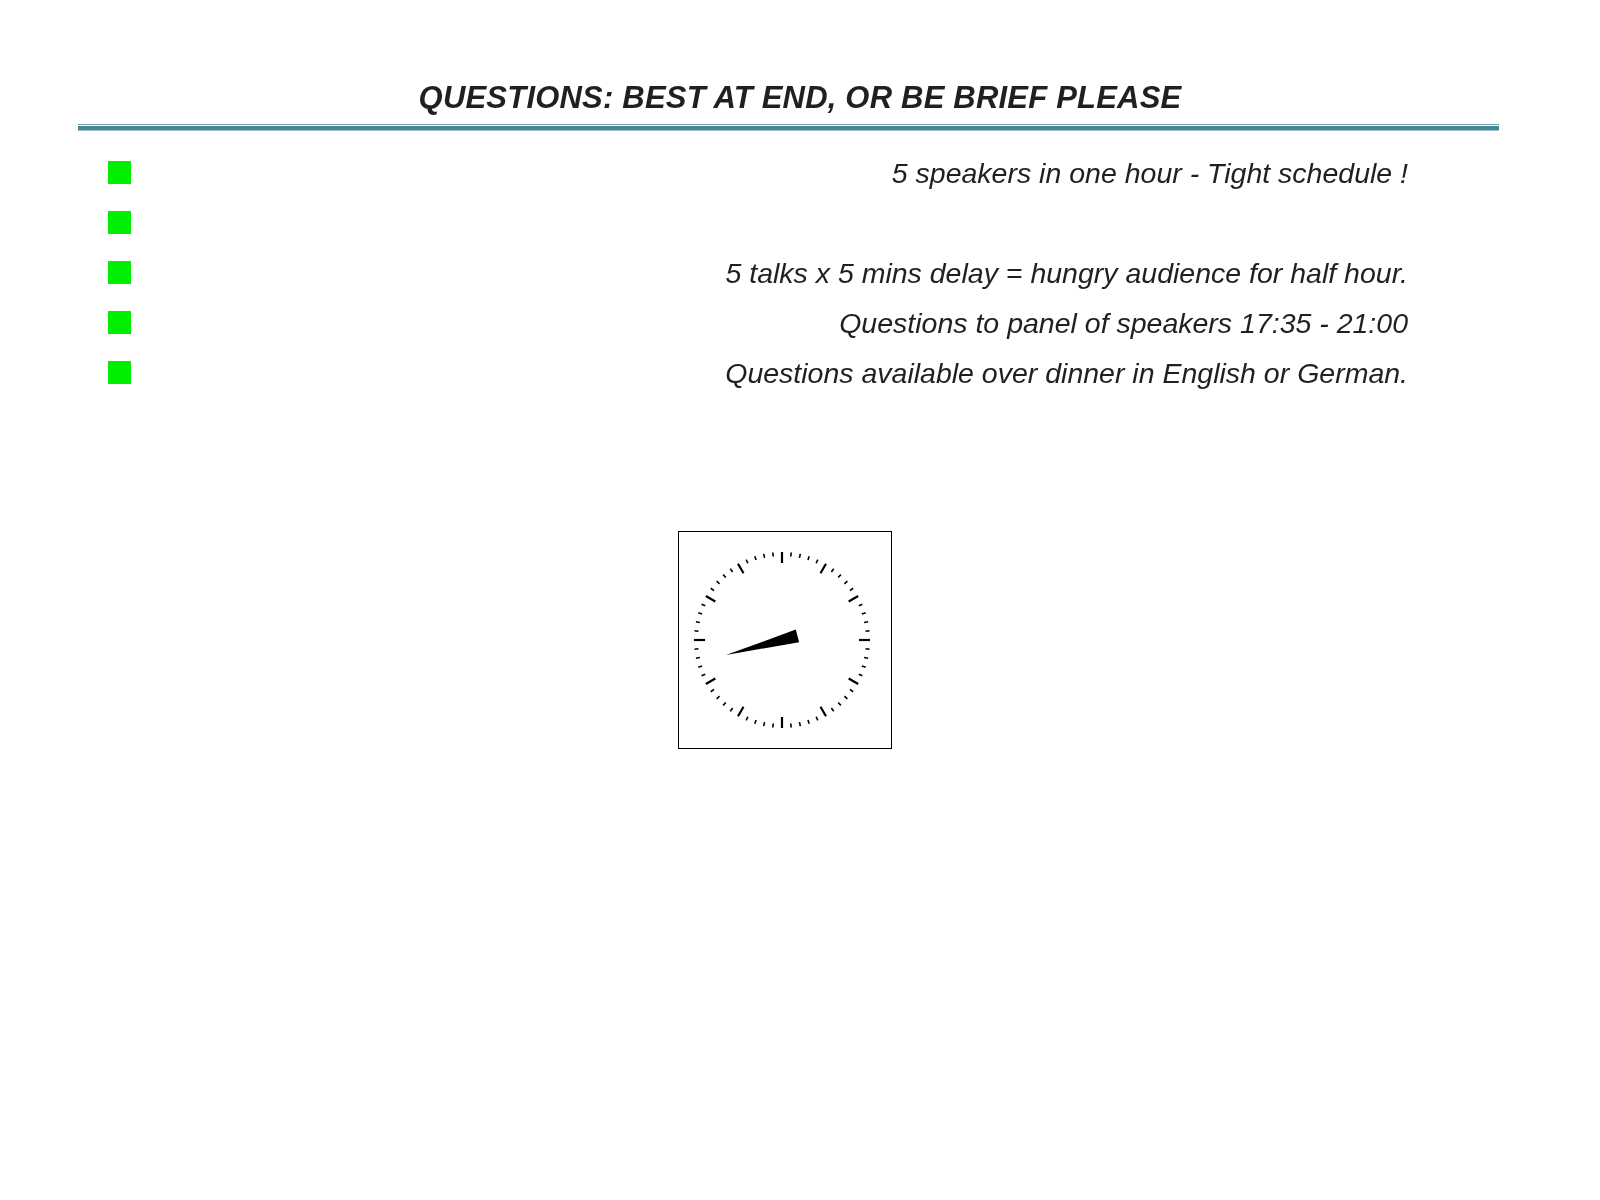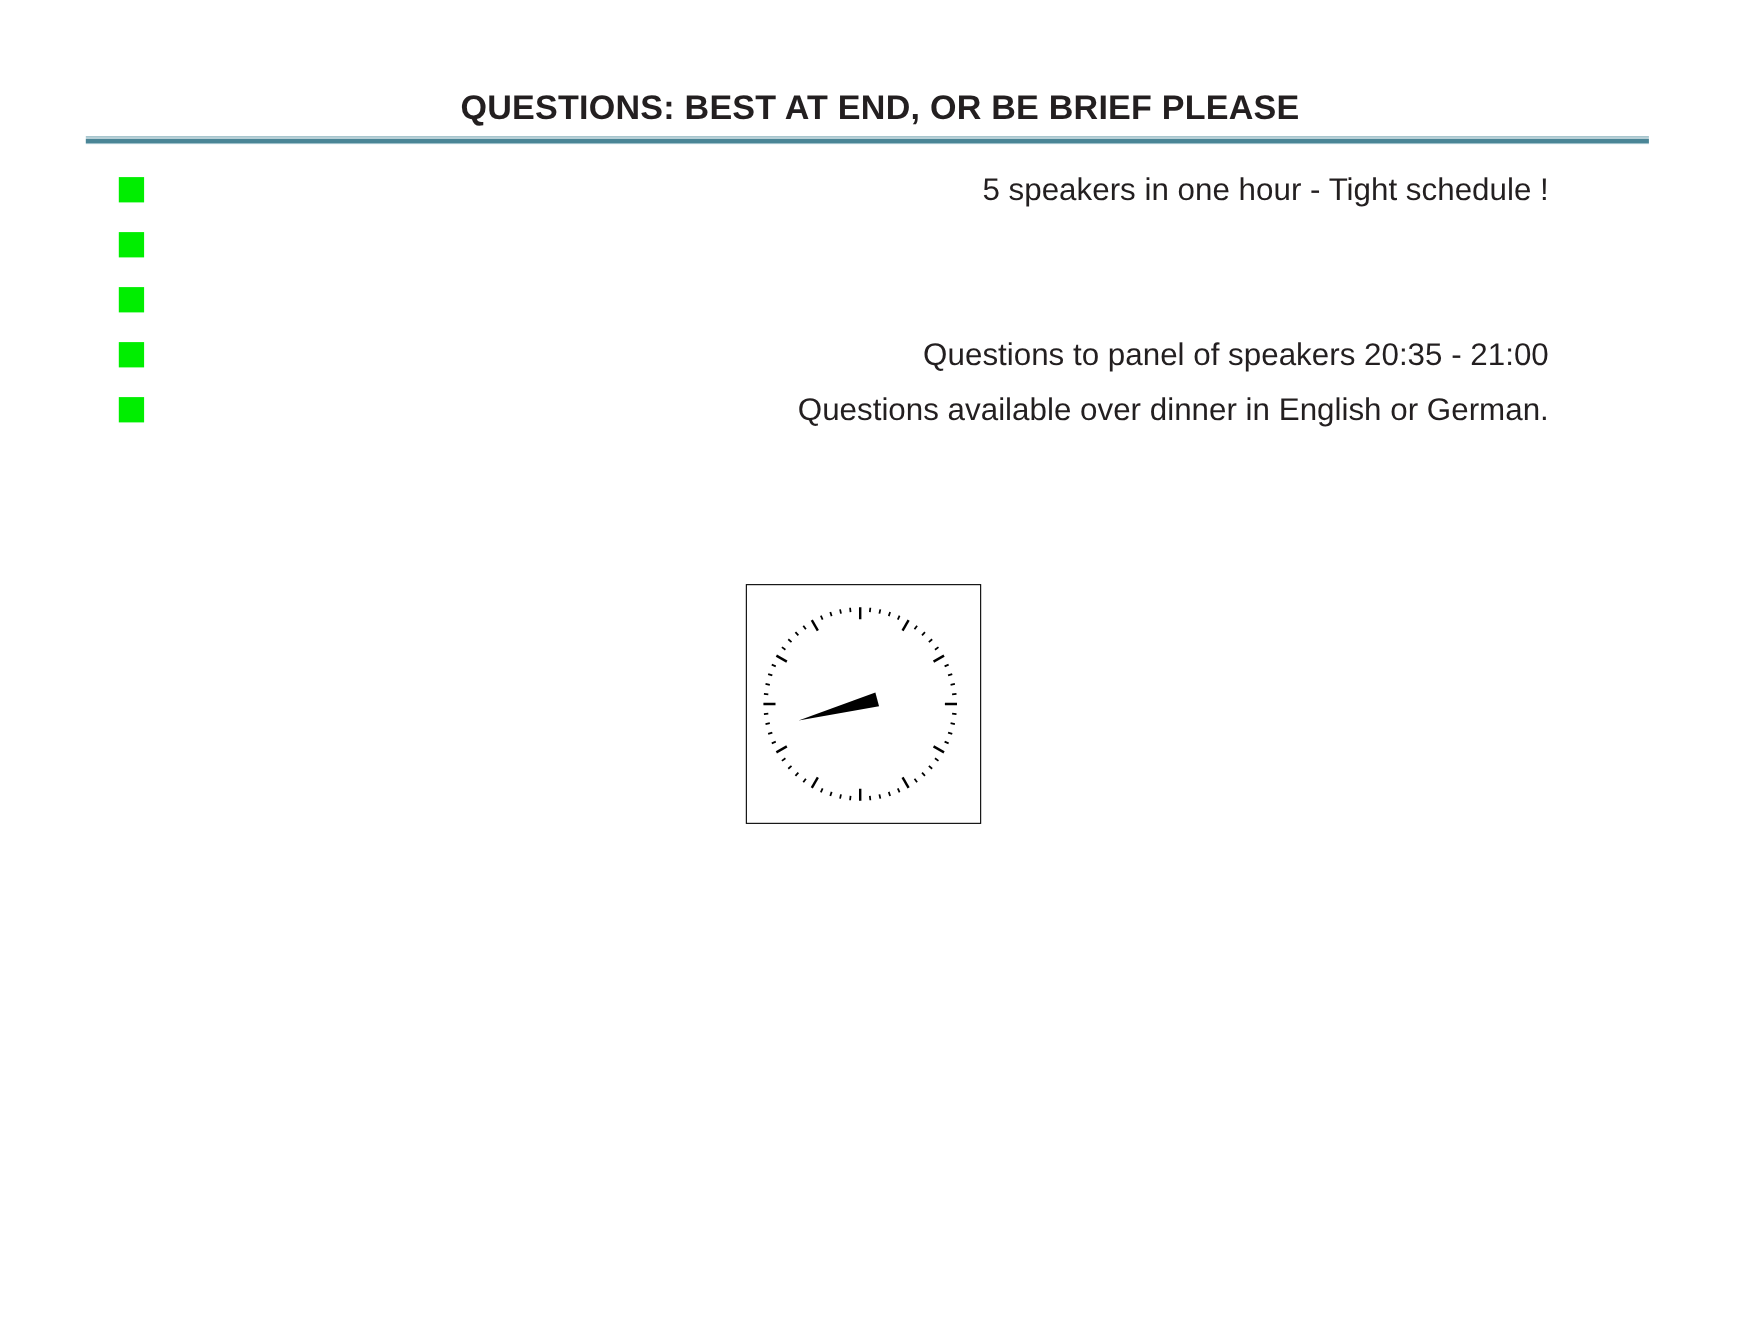--- a/index.html
+++ b/index.html
@@ -14,20 +14,21 @@
     font-family: "Liberation Sans", sans-serif;
     color: #231f20;
     overflow: hidden;
   }
   .slide {
     position: absolute;
     left: 0; top: 0;
     width: 1600px;
     height: 888px;
     background: #ffffff;
+    font-style: italic;
   }
   .slide-title {
     position: absolute;
     left: 80px;
     top: 80px;
     width: 1440px;
     text-align: center;
     font-size: 31px;
     font-weight: bold;
     letter-spacing: 0.2px;
@@ -122,25 +123,26 @@
       <div class="bullet-text">5 speakers in one hour - Tight schedule !</div>
     </div>
 
     <div class="bullet-row">
       <div class="bullet-marker"></div>
     </div>
 
 
     <div class="bullet-row">
       <div class="bullet-marker"></div>
-    </div>
-
-    <div class="bullet-row">
-      <div class="bullet-marker"></div>
-      <div class="bullet-text">Questions to panel of speakers 20:35 - 21:00</div>
+      <div class="bullet-text">5 talks x 5 mins delay = hungry audience for half hour.</div>
+    </div>
+
+    <div class="bullet-row">
+      <div class="bullet-marker"></div>
+      <div class="bullet-text">Questions to panel of speakers 17:35 - 21:00</div>
     </div>
 
     <div class="bullet-row">
       <div class="bullet-marker"></div>
       <div class="bullet-text">Questions available over dinner in English or German.</div>
     </div>
 
   </div>
 
   <div class="clock-box">

